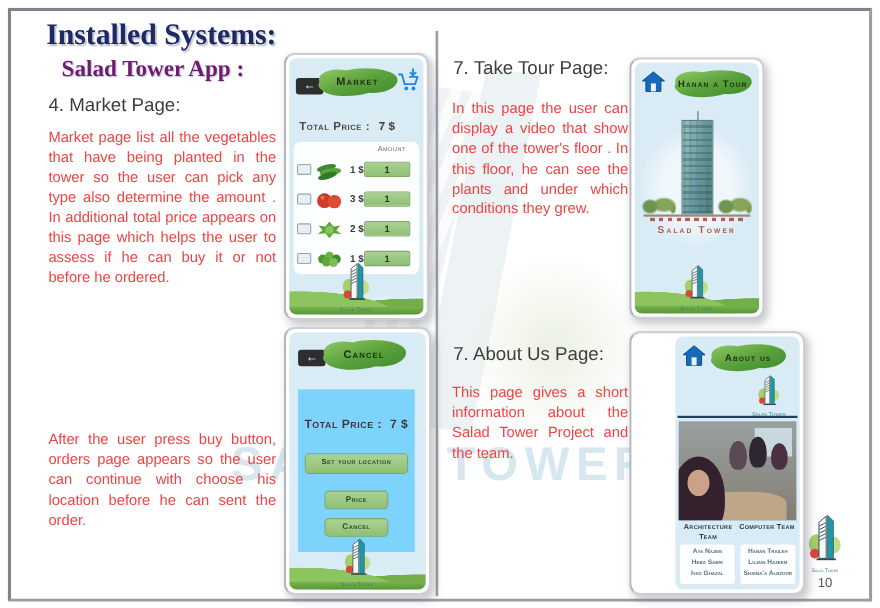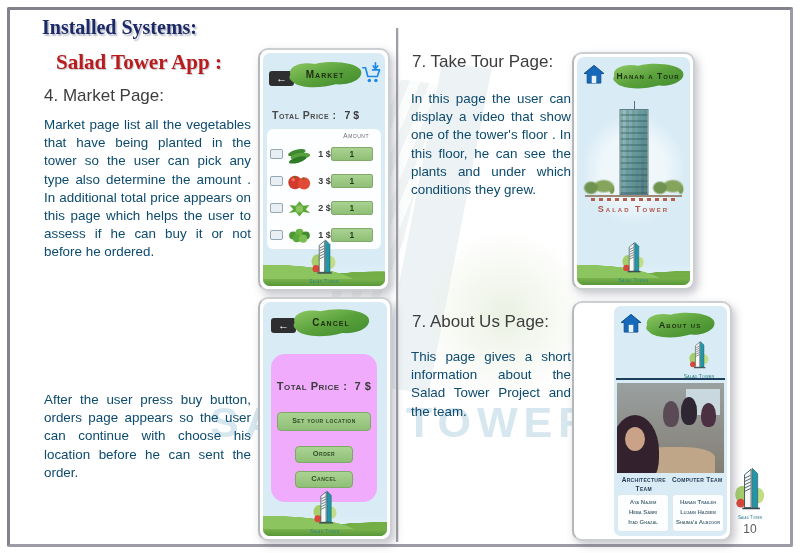--- a/index.html
+++ b/index.html
@@ -13,25 +13,25 @@
   .wm-left{position:absolute;left:18px;top:28px;width:58px;height:300px;transform:skewX(-6deg);
            background:repeating-linear-gradient(100deg,#e4eaec 0 9px,#f8fbfb 9px 19px);}
   .wm-right{position:absolute;left:80px;top:6px;width:50px;height:330px;transform:skewX(-4deg);
             background:#dfe9ec;}
   .wm-leaf{position:absolute;left:420px;top:230px;width:170px;height:170px;z-index:0;
            background:radial-gradient(closest-side,#ebf1e3,rgba(235,241,227,0));border-radius:50%;}
   .wm-text{position:absolute;left:210px;top:398px;z-index:0;white-space:nowrap;
            font-size:43px;font-weight:bold;letter-spacing:6px;color:#d6e7ef;}
   
   .doc-title{position:absolute;left:42px;top:16px;z-index:2;font-family:"Liberation Serif",serif;
-             font-weight:bold;font-size:20px;color:#1b2a66;text-shadow:1.5px 1.5px 1.5px #babac6;}
+             font-weight:bold;font-size:27px;color:#1b2a66;text-shadow:1.5px 1.5px 1.5px #babac6;}
   .doc-subtitle{position:absolute;left:56px;top:50px;z-index:2;font-family:"Liberation Serif",serif;
-             font-weight:bold;font-size:21px;color:#b91c1c;text-shadow:1px 1px 1px #c4c4ce;}
+             font-weight:bold;font-size:21px;color:#701a75;text-shadow:1px 1px 1px #c4c4ce;}
   .sec-head{position:absolute;z-index:2;font-size:17px;color:#3d3d3d;}
-  .sec-body{position:absolute;z-index:2;font-size:13.4px;line-height:18.2px;color:#0c4a6e;
+  .sec-body{position:absolute;z-index:2;font-size:13.4px;line-height:18.2px;color:#ef4444;
             text-align:justify;}
   .h-market{left:44px;top:86px;}   .b-market{left:44px;top:116px;width:207px;}
   .h-orders{left:44px;top:310px;}  .b-orders{left:44px;top:346px;width:207px;margin-top:45px;}
   .h-tour{left:412px;top:52px;}    .b-tour{left:411px;top:90px;width:160px;}
   .h-about{left:412px;top:312px;}  .b-about{left:411px;top:348px;width:160px;}
   .divider{position:absolute;left:396px;top:28px;width:3px;height:514px;z-index:1;
            background:linear-gradient(to right,#9e9ea4 0 2px,#e6e6e9 2px 3px);}
   
   .phone{position:absolute;z-index:3;background:#fff;border:2px solid #cccfd2;border-left-color:#b5b8bb;
          border-radius:10px;padding:3px;box-shadow:3px 4px 8px rgba(90,90,105,.35);}
@@ -69,22 +69,22 @@
         background:
           radial-gradient(130% 120% at 8% 108%, #8cc45f 0 55%, rgba(0,0,0,0) 56%),
           radial-gradient(140% 100% at 95% 112%, #74ae47 0 52%, rgba(0,0,0,0) 53%),
           linear-gradient(#d9ecf6 0 40%, #e6f2f8 100%);}
   .land::after{content:"";position:absolute;left:0;right:0;bottom:0;height:7px;
         background:linear-gradient(#79b24c,#579638);}
   .mini-logo{position:absolute;left:50%;transform:translateX(-50%);text-align:center;z-index:2;}
   .mini-logo .cap{display:block;font-variant:small-caps;font-size:4.5px;color:#2a7f8a;
                   letter-spacing:.5px;line-height:1;}
   
-  .o-card{position:absolute;left:8px;top:52px;width:106px;height:148px;background:#f0abfc;
-          border-radius:14px;}
+  .o-card{position:absolute;left:8px;top:52px;width:106px;height:148px;background:#7dd3fc;
+          border-radius:0;}
   .o-total{position:absolute;left:0;right:0;top:26px;text-align:center;font-variant:small-caps;
            font-weight:bold;font-size:11px;color:#3c3c3c;letter-spacing:.5px;}
   .gbtn{position:absolute;left:50%;transform:translateX(-50%);border:1px solid #7ea868;
         border-radius:4px;background:linear-gradient(#abd393,#8fbf76);
         font-variant:small-caps;font-weight:bold;color:#2f4a26;text-align:center;}
   .o-loc{top:58px;width:92px;height:17px;font-size:7px;line-height:16px;letter-spacing:.5px;}
   .o-order{top:92px;width:56px;height:15px;font-size:7.5px;line-height:14px;letter-spacing:.5px;}
   .o-cancel{top:117px;width:56px;height:15px;font-size:7.5px;line-height:14px;letter-spacing:.5px;}
   
   .homebtn{position:absolute;left:6px;top:7px;width:22px;height:20px;}
@@ -271,21 +271,21 @@
       <div class="backbtn" style="left:8px;top:16px">←</div>
       <div class="brush" style="left:26px;top:4px;width:84px;height:33px">
         <svg viewBox="0 0 120 44" preserveAspectRatio="none">
             <path fill="url(#brushgrad)" d="M8 22 C4 10,25 3,45 7 C70 1,106 5,113 15 C120 26,101 38,76 36 C50 43,19 41,11 32 C6 28,6 26,8 22 Z"></path>
           </svg>
         <span>Cancel</span>
       </div>
       <div class="o-card">
         <div class="o-total"><span>Total Price :</span>&nbsp; <span>7 $</span></div>
         <div class="gbtn o-loc">Set your location</div>
-        <div class="gbtn o-order">Order</div>
+        <div class="gbtn o-order">Price</div>
         <div class="gbtn o-cancel">Cancel</div>
       </div>
       <div class="land" style="height:34px"></div>
       <div class="mini-logo" style="bottom:2px">
         <svg width="26" height="37" viewBox="0 0 60 84">
           <ellipse cx="16" cy="52" rx="13" ry="16" fill="#a6cf6c"></ellipse>
           <ellipse cx="45" cy="54" rx="11" ry="14" fill="#c3dd86"></ellipse>
           <circle cx="13" cy="68" r="8" fill="#d8473a"></circle>
           <polygon points="20,16 32,6 32,76 20,76" fill="#f5f8f7" stroke="#2b3f46" stroke-width="1.5"></polygon>
           <g stroke="#30454c" stroke-width="1.5">

